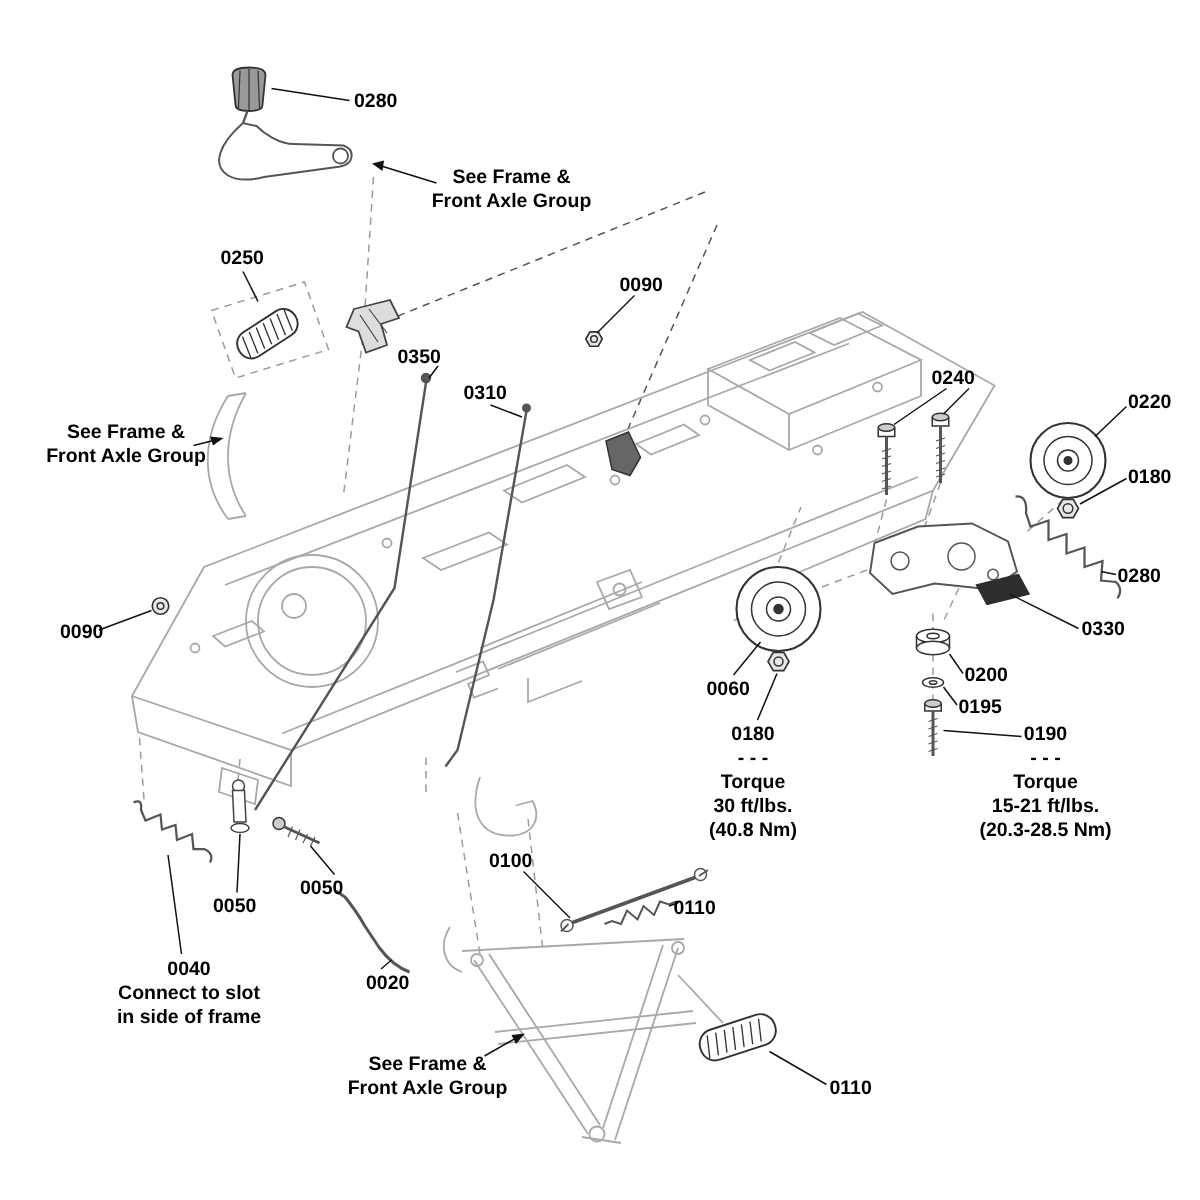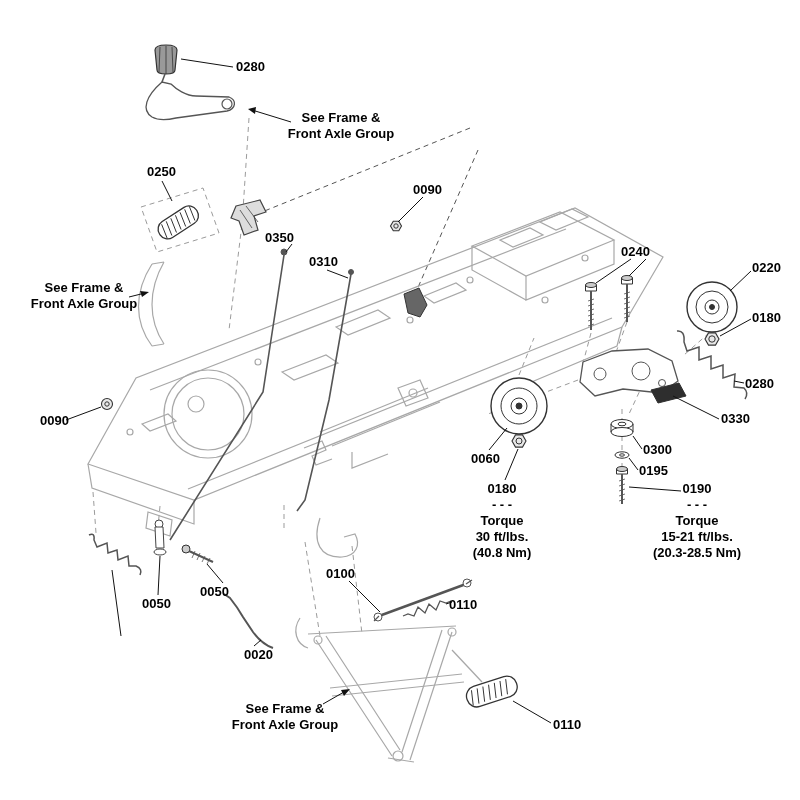--- a/index.html
+++ b/index.html
@@ -278,21 +278,21 @@
   <div class="lbl" style="left:236px;top:60px">0280</div>
   <div class="lbl" style="left:147px;top:165px">0250</div>
   <div class="lbl" style="left:413px;top:183px">0090</div>
   <div class="lbl" style="left:265px;top:231px">0350</div>
   <div class="lbl" style="left:309px;top:255px">0310</div>
   <div class="lbl" style="left:621px;top:245px">0240</div>
   <div class="lbl" style="left:752px;top:261px">0220</div>
   <div class="lbl" style="left:752px;top:311px">0180</div>
   <div class="lbl" style="left:745px;top:377px">0280</div>
   <div class="lbl" style="left:721px;top:412px">0330</div>
-  <div class="lbl" style="left:643px;top:443px">0300</div>
+  <div class="lbl" style="left:643px;top:443px">0200</div>
   <div class="lbl" style="left:639px;top:464px">0195</div>
   <div class="lbl" style="left:471px;top:452px">0060</div>
   <div class="lbl" style="left:40px;top:414px">0090</div>
   <div class="lbl" style="left:142px;top:597px">0050</div>
   <div class="lbl" style="left:200px;top:585px">0050</div>
   <div class="lbl" style="left:244px;top:648px">0020</div>
   <div class="lbl" style="left:326px;top:567px">0100</div>
   <div class="lbl" style="left:449px;top:598px">0110</div>
   <div class="lbl" style="left:553px;top:718px">0110</div>
 
@@ -303,16 +303,19 @@
   <div class="note" style="left:502px;top:481px">0180
 - - -
 Torque
 30 ft/lbs.
 (40.8 Nm)</div>
   <div class="note" style="left:697px;top:481px">0190
 - - -
 Torque
 15-21 ft/lbs.
 (20.3-28.5 Nm)</div>
+  <div class="note" style="left:126px;top:638px">0040
+Connect to slot
+in side of frame</div>
   <div class="note" style="left:285px;top:701px">See Frame &amp;
 Front Axle Group</div>
 
 </div>
 
 </body></html>

